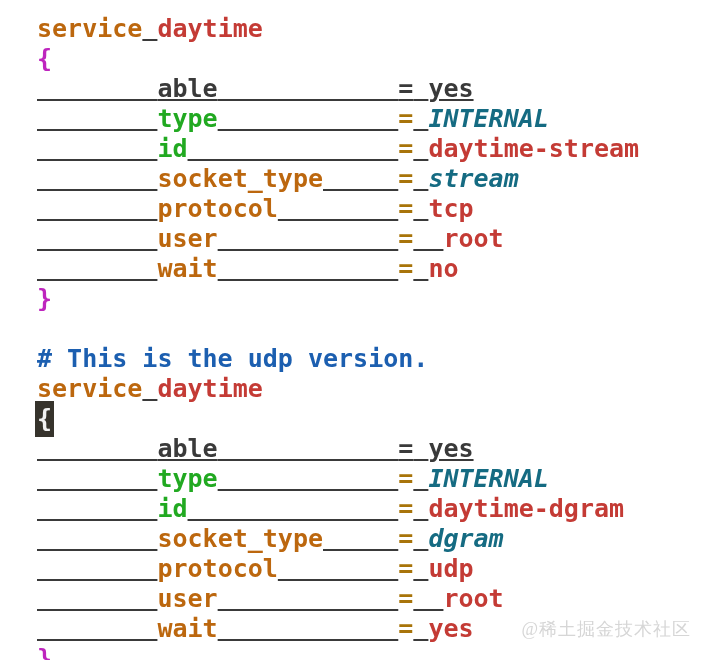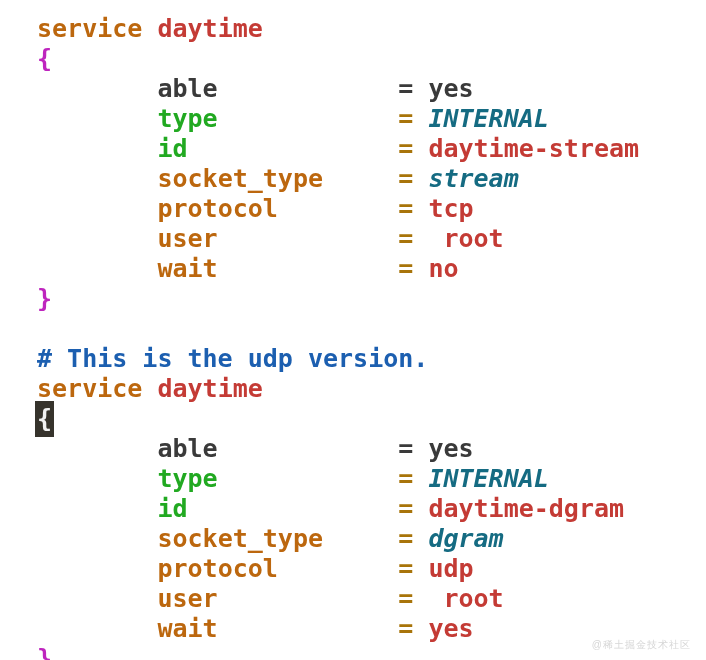--- a/index.html
+++ b/index.html
@@ -20,40 +20,40 @@
     top: 0;
     margin: 14px;
     font-family: "DejaVu Sans Mono", "Liberation Mono", monospace;
     font-size: 25px;
     line-height: 30px;
     font-weight: bold;
     white-space: pre;
     color: var(--c-plain, #3a3a3a);
   }
   .line { height: 30px; }
-  .tok-plain   { color: var(--c-plain); }
+  .tok-plain   { color: var(--c-plain); text-decoration: underline; }
   .tok-orange  { color: var(--c-orange); }
   .tok-gold    { color: var(--c-gold); }
   .tok-red     { color: var(--c-red); }
   .tok-green   { color: var(--c-green); }
   .tok-teal    { color: var(--c-teal); font-style: italic; }
   .tok-magenta { color: var(--c-magenta); }
   .tok-blue    { color: var(--c-blue); }
   .tok-cursor  {
     color: var(--c-cursor-fg);
     background: var(--c-cursor-bg);
     padding: 3px 2px 4px 2px;
     margin: 0 -2px;
   }
   .watermark {
     position: absolute;
     right: 15px;
-    bottom: 8px;
-    font-family: Liberation Sans, sans-serif;
-    font-size: 10px;
+    bottom: 19px;
+    font-family: Liberation Serif, serif;
+    font-size: 18px;
     letter-spacing: 1px;
     color: var(--c-watermark);
     user-select: none;
   }
 </style>
 </head>
 <body>
 
 <pre id="code"><div class="line"><span class="tok-orange">service</span><span class="tok-plain"> </span><span class="tok-red">daytime</span></div><div class="line"><span class="tok-magenta">{</span></div><div class="line"><span class="tok-plain">        </span><span class="tok-plain">able</span><span class="tok-plain">            </span><span class="tok-plain">=</span><span class="tok-plain"> </span><span class="tok-plain">yes</span></div><div class="line"><span class="tok-plain">        </span><span class="tok-green">type</span><span class="tok-plain">            </span><span class="tok-gold">=</span><span class="tok-plain"> </span><span class="tok-teal">INTERNAL</span></div><div class="line"><span class="tok-plain">        </span><span class="tok-green">id</span><span class="tok-plain">              </span><span class="tok-gold">=</span><span class="tok-plain"> </span><span class="tok-red">daytime-stream</span></div><div class="line"><span class="tok-plain">        </span><span class="tok-orange">socket_type</span><span class="tok-plain">     </span><span class="tok-gold">=</span><span class="tok-plain"> </span><span class="tok-teal">stream</span></div><div class="line"><span class="tok-plain">        </span><span class="tok-orange">protocol</span><span class="tok-plain">        </span><span class="tok-gold">=</span><span class="tok-plain"> </span><span class="tok-red">tcp</span></div><div class="line"><span class="tok-plain">        </span><span class="tok-orange">user</span><span class="tok-plain">            </span><span class="tok-gold">=</span><span class="tok-plain">  </span><span class="tok-red">root</span></div><div class="line"><span class="tok-plain">        </span><span class="tok-orange">wait</span><span class="tok-plain">            </span><span class="tok-gold">=</span><span class="tok-plain"> </span><span class="tok-red">no</span></div><div class="line"><span class="tok-magenta">}</span></div><div class="line"></div><div class="line"><span class="tok-blue"># This is the udp version.</span></div><div class="line"><span class="tok-orange">service</span><span class="tok-plain"> </span><span class="tok-red">daytime</span></div><div class="line"><span class="tok-cursor">{</span></div><div class="line"><span class="tok-plain">        </span><span class="tok-plain">able</span><span class="tok-plain">            </span><span class="tok-plain">=</span><span class="tok-plain"> </span><span class="tok-plain">yes</span></div><div class="line"><span class="tok-plain">        </span><span class="tok-green">type</span><span class="tok-plain">            </span><span class="tok-gold">=</span><span class="tok-plain"> </span><span class="tok-teal">INTERNAL</span></div><div class="line"><span class="tok-plain">        </span><span class="tok-green">id</span><span class="tok-plain">              </span><span class="tok-gold">=</span><span class="tok-plain"> </span><span class="tok-red">daytime-dgram</span></div><div class="line"><span class="tok-plain">        </span><span class="tok-orange">socket_type</span><span class="tok-plain">     </span><span class="tok-gold">=</span><span class="tok-plain"> </span><span class="tok-teal">dgram</span></div><div class="line"><span class="tok-plain">        </span><span class="tok-orange">protocol</span><span class="tok-plain">        </span><span class="tok-gold">=</span><span class="tok-plain"> </span><span class="tok-red">udp</span></div><div class="line"><span class="tok-plain">        </span><span class="tok-orange">user</span><span class="tok-plain">            </span><span class="tok-gold">=</span><span class="tok-plain">  </span><span class="tok-red">root</span></div><div class="line"><span class="tok-plain">        </span><span class="tok-orange">wait</span><span class="tok-plain">            </span><span class="tok-gold">=</span><span class="tok-plain"> </span><span class="tok-red">yes</span></div><div class="line"><span class="tok-magenta">}</span></div></pre>
 

